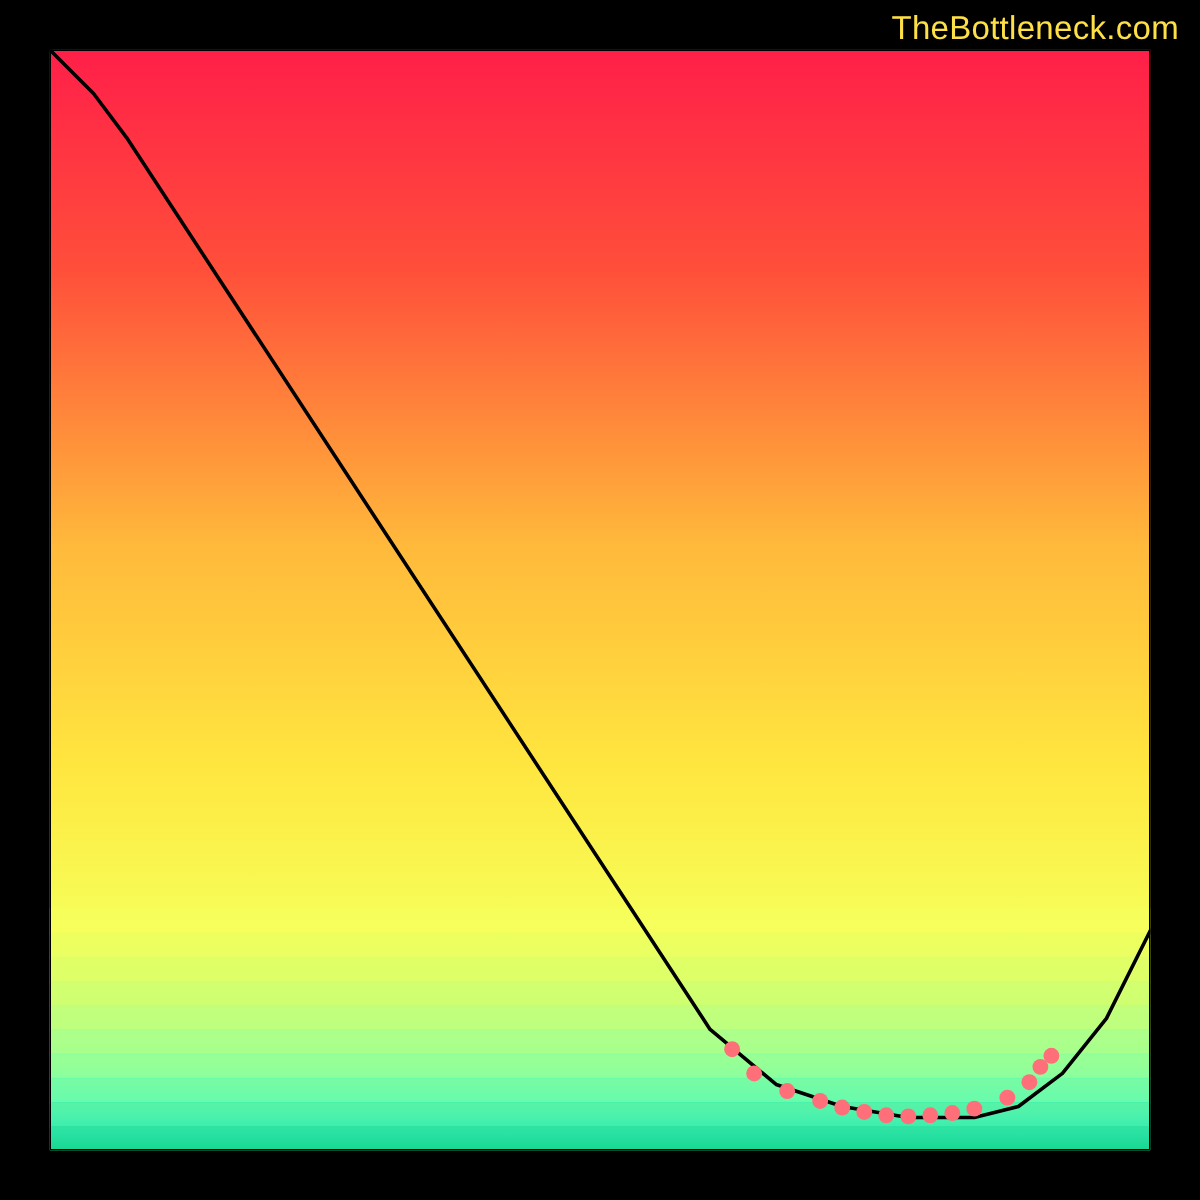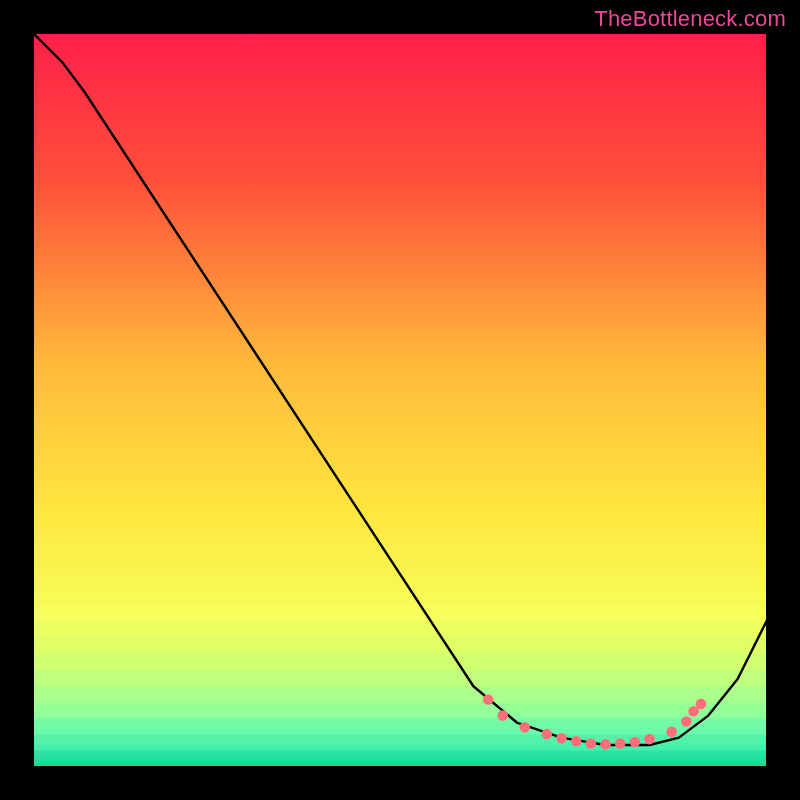--- a/index.html
+++ b/index.html
@@ -14,21 +14,21 @@
   .frame {
     position: relative;
     width: 800px;
     height: 800px;
     background: #000;
   }
   .attribution {
     position: absolute;
     top: 6px;
     right: 14px;
-    color: #ec4899;
+    color: #fde047;
     font-size: 22px;
     font-weight: 500;
     letter-spacing: 0.2px;
   }
   .plot {
     position: absolute;
     left: 33px;
     top: 33px;
     width: 734px;
     height: 734px;

